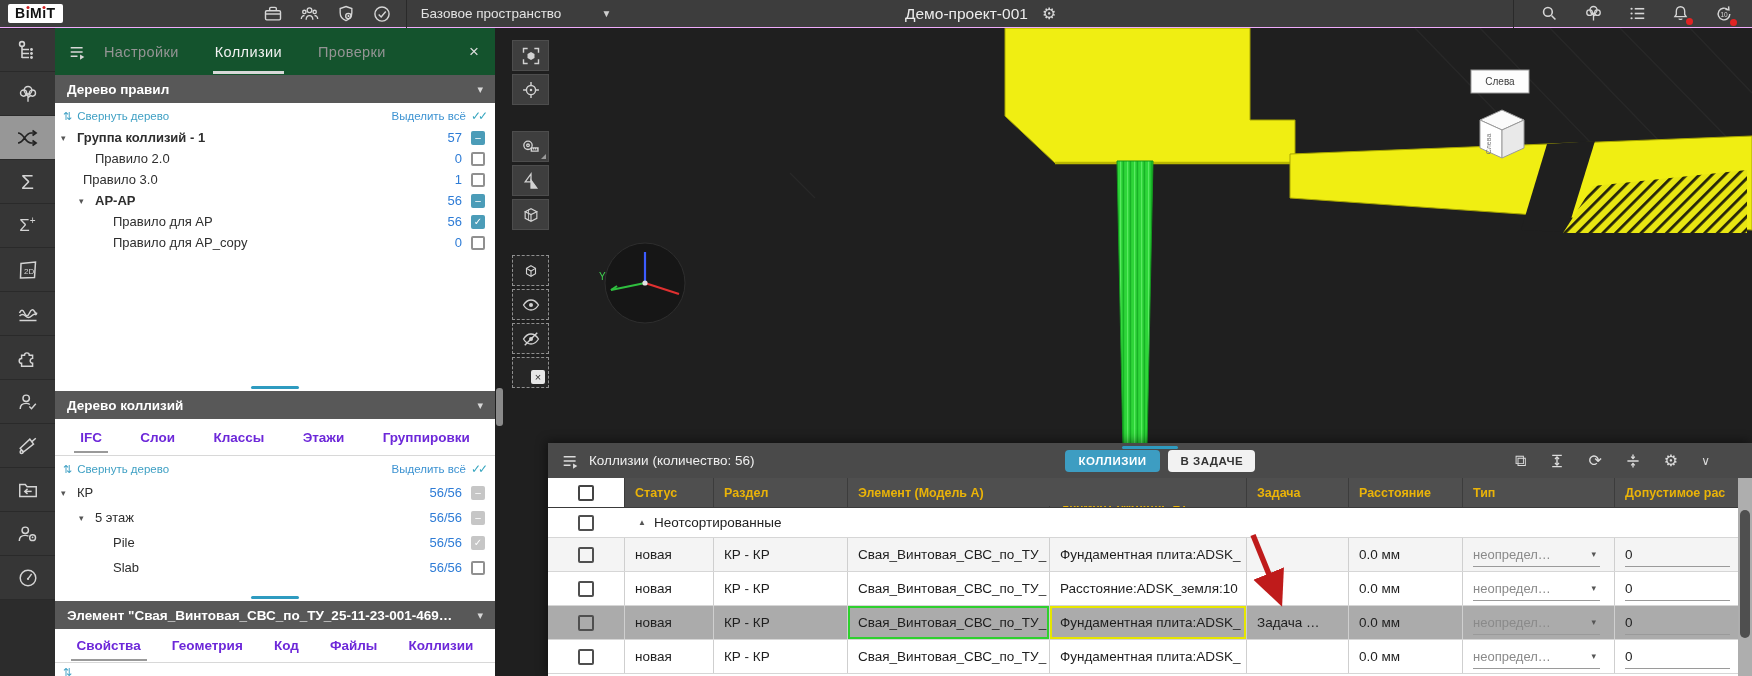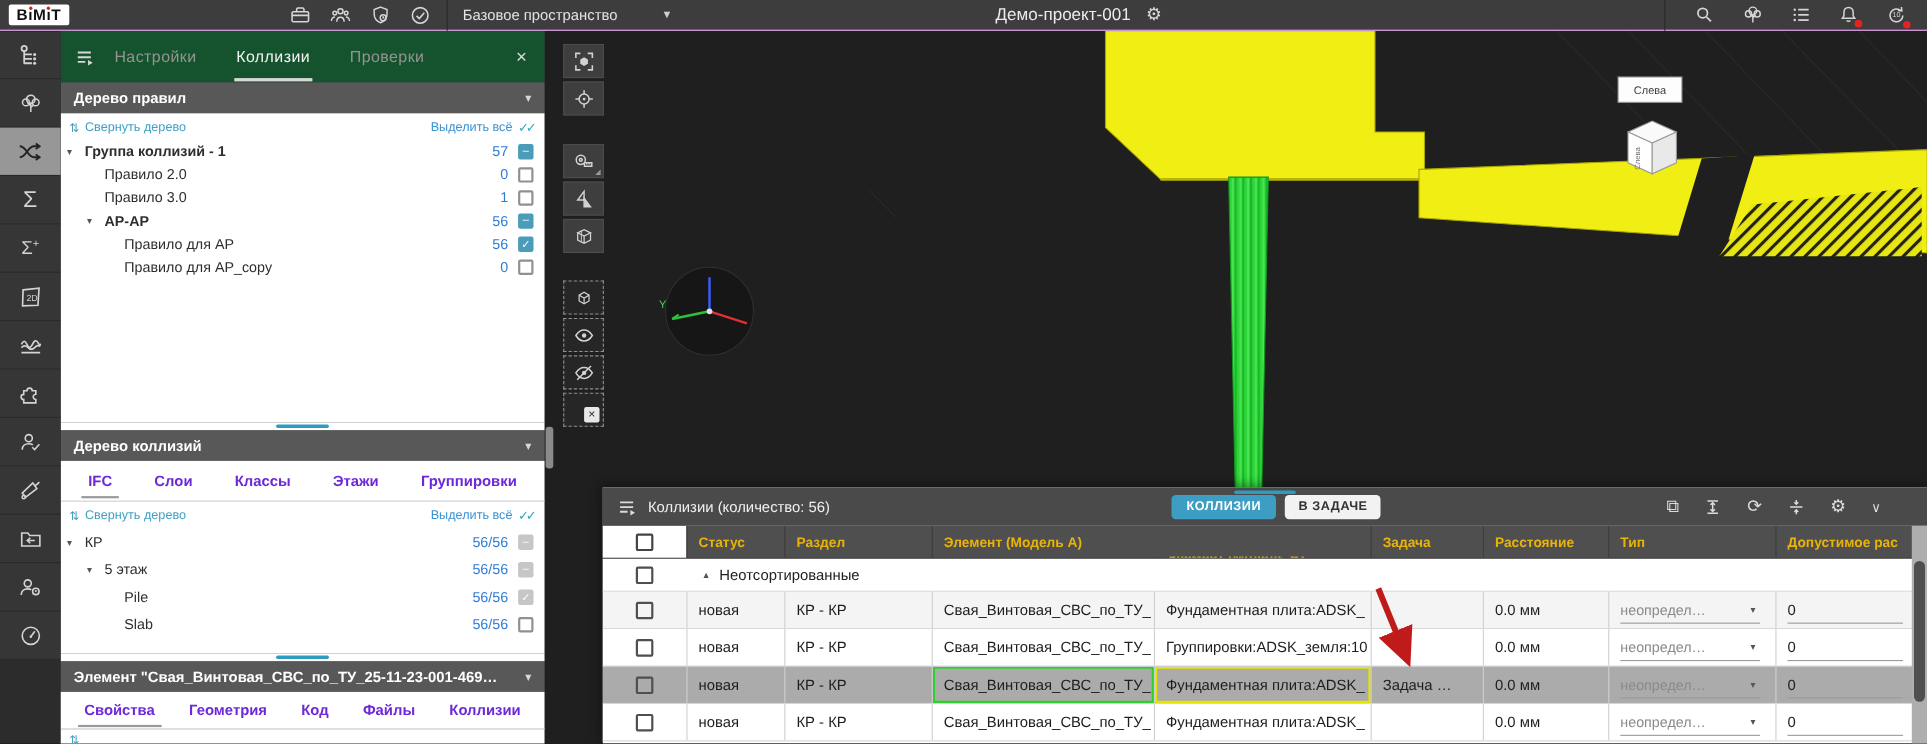--- a/index.html
+++ b/index.html
@@ -342,21 +342,21 @@
           <span class="lbl b">Группа коллизий - 1</span>
           <span class="cnt">57</span>
           <span class="cb ind">–</span>
         </div>
         <div class="titem" style="padding-left: 24px;">
           <span class="caret"></span>
           <span class="lbl">Правило 2.0</span>
           <span class="cnt">0</span>
           <span class="cb empty"></span>
         </div>
-        <div class="titem" style="padding-left: 24px;">
+        <div class="titem" style="padding-left: 12px;">
           <span class="caret"></span>
           <span class="lbl">Правило 3.0</span>
           <span class="cnt">1</span>
           <span class="cb empty"></span>
         </div>
         <div class="titem" style="padding-left: 24px;">
           <span class="caret">▾</span>
           <span class="lbl b">АР-АР</span>
           <span class="cnt">56</span>
           <span class="cb ind">–</span>
@@ -648,21 +648,21 @@
           </div>
         </div>
       </div>
       <div class="trow">
         <div class="td c0" style="width: 76px;">
           <span class="tcb"></span>
         </div>
         <div class="td" style="width: 89px;">новая</div>
         <div class="td" style="width: 134px;">КР - КР</div>
         <div class="td" style="width: 202px;">Свая_Винтовая_СВС_по_ТУ_</div>
-        <div class="td" style="width: 197px;">Группировки:ADSK_земля:10</div>
+        <div class="td" style="width: 197px;">Расстояние:ADSK_земля:10</div>
         <div class="td" style="width: 102px;"></div>
         <div class="td" style="width: 114px;">0.0 мм</div>
         <div class="td" style="width: 152px;">
           <div class="typewrap">
             <span>неопредел…</span>
             <span class="dd">▾</span>
           </div>
         </div>
         <div class="td" style="flex: 1 1 0%;">
           <div class="allowwrap">

